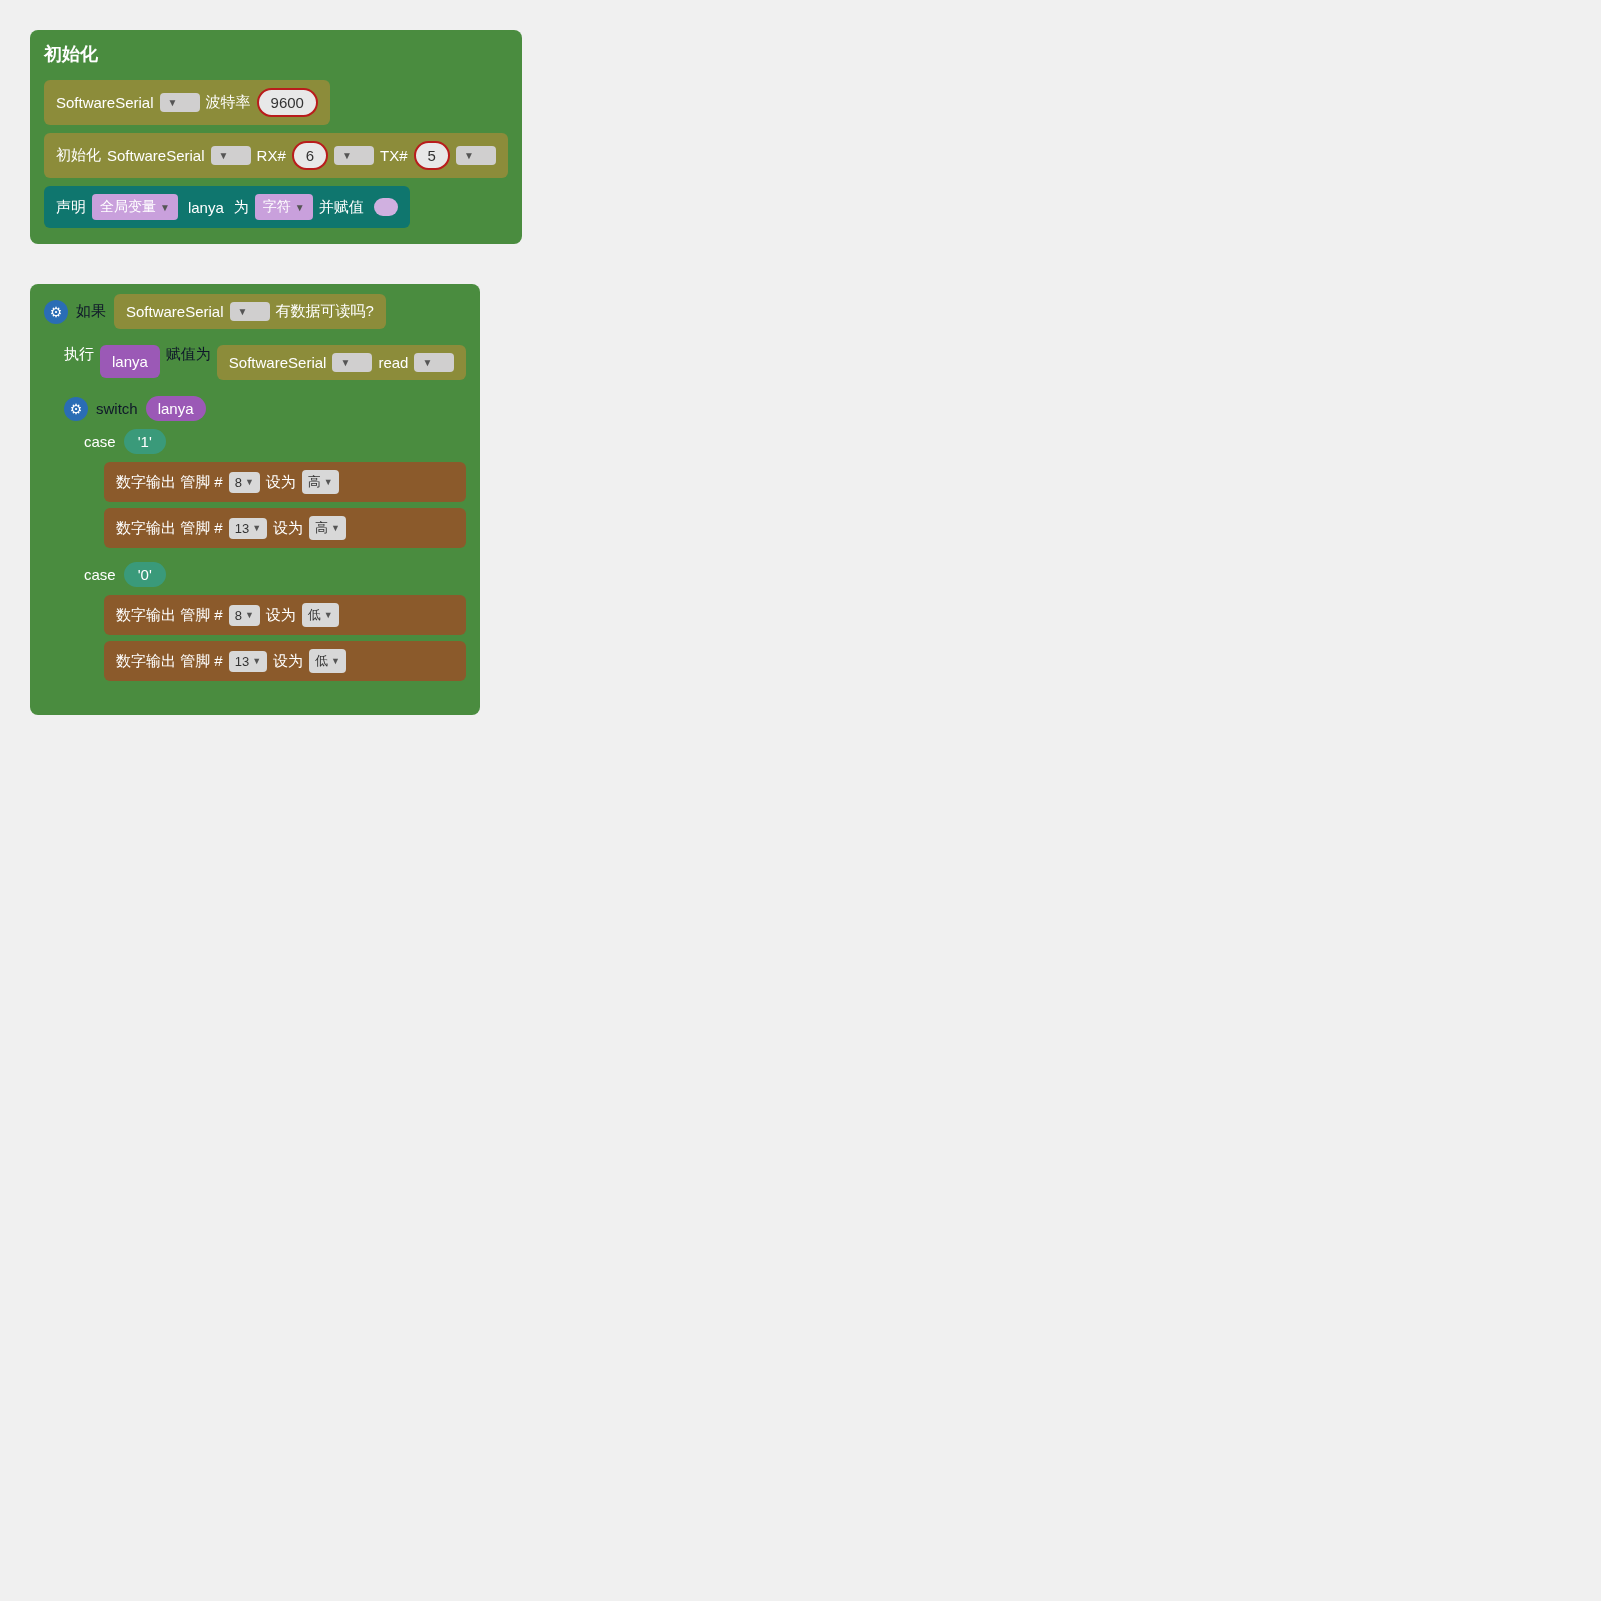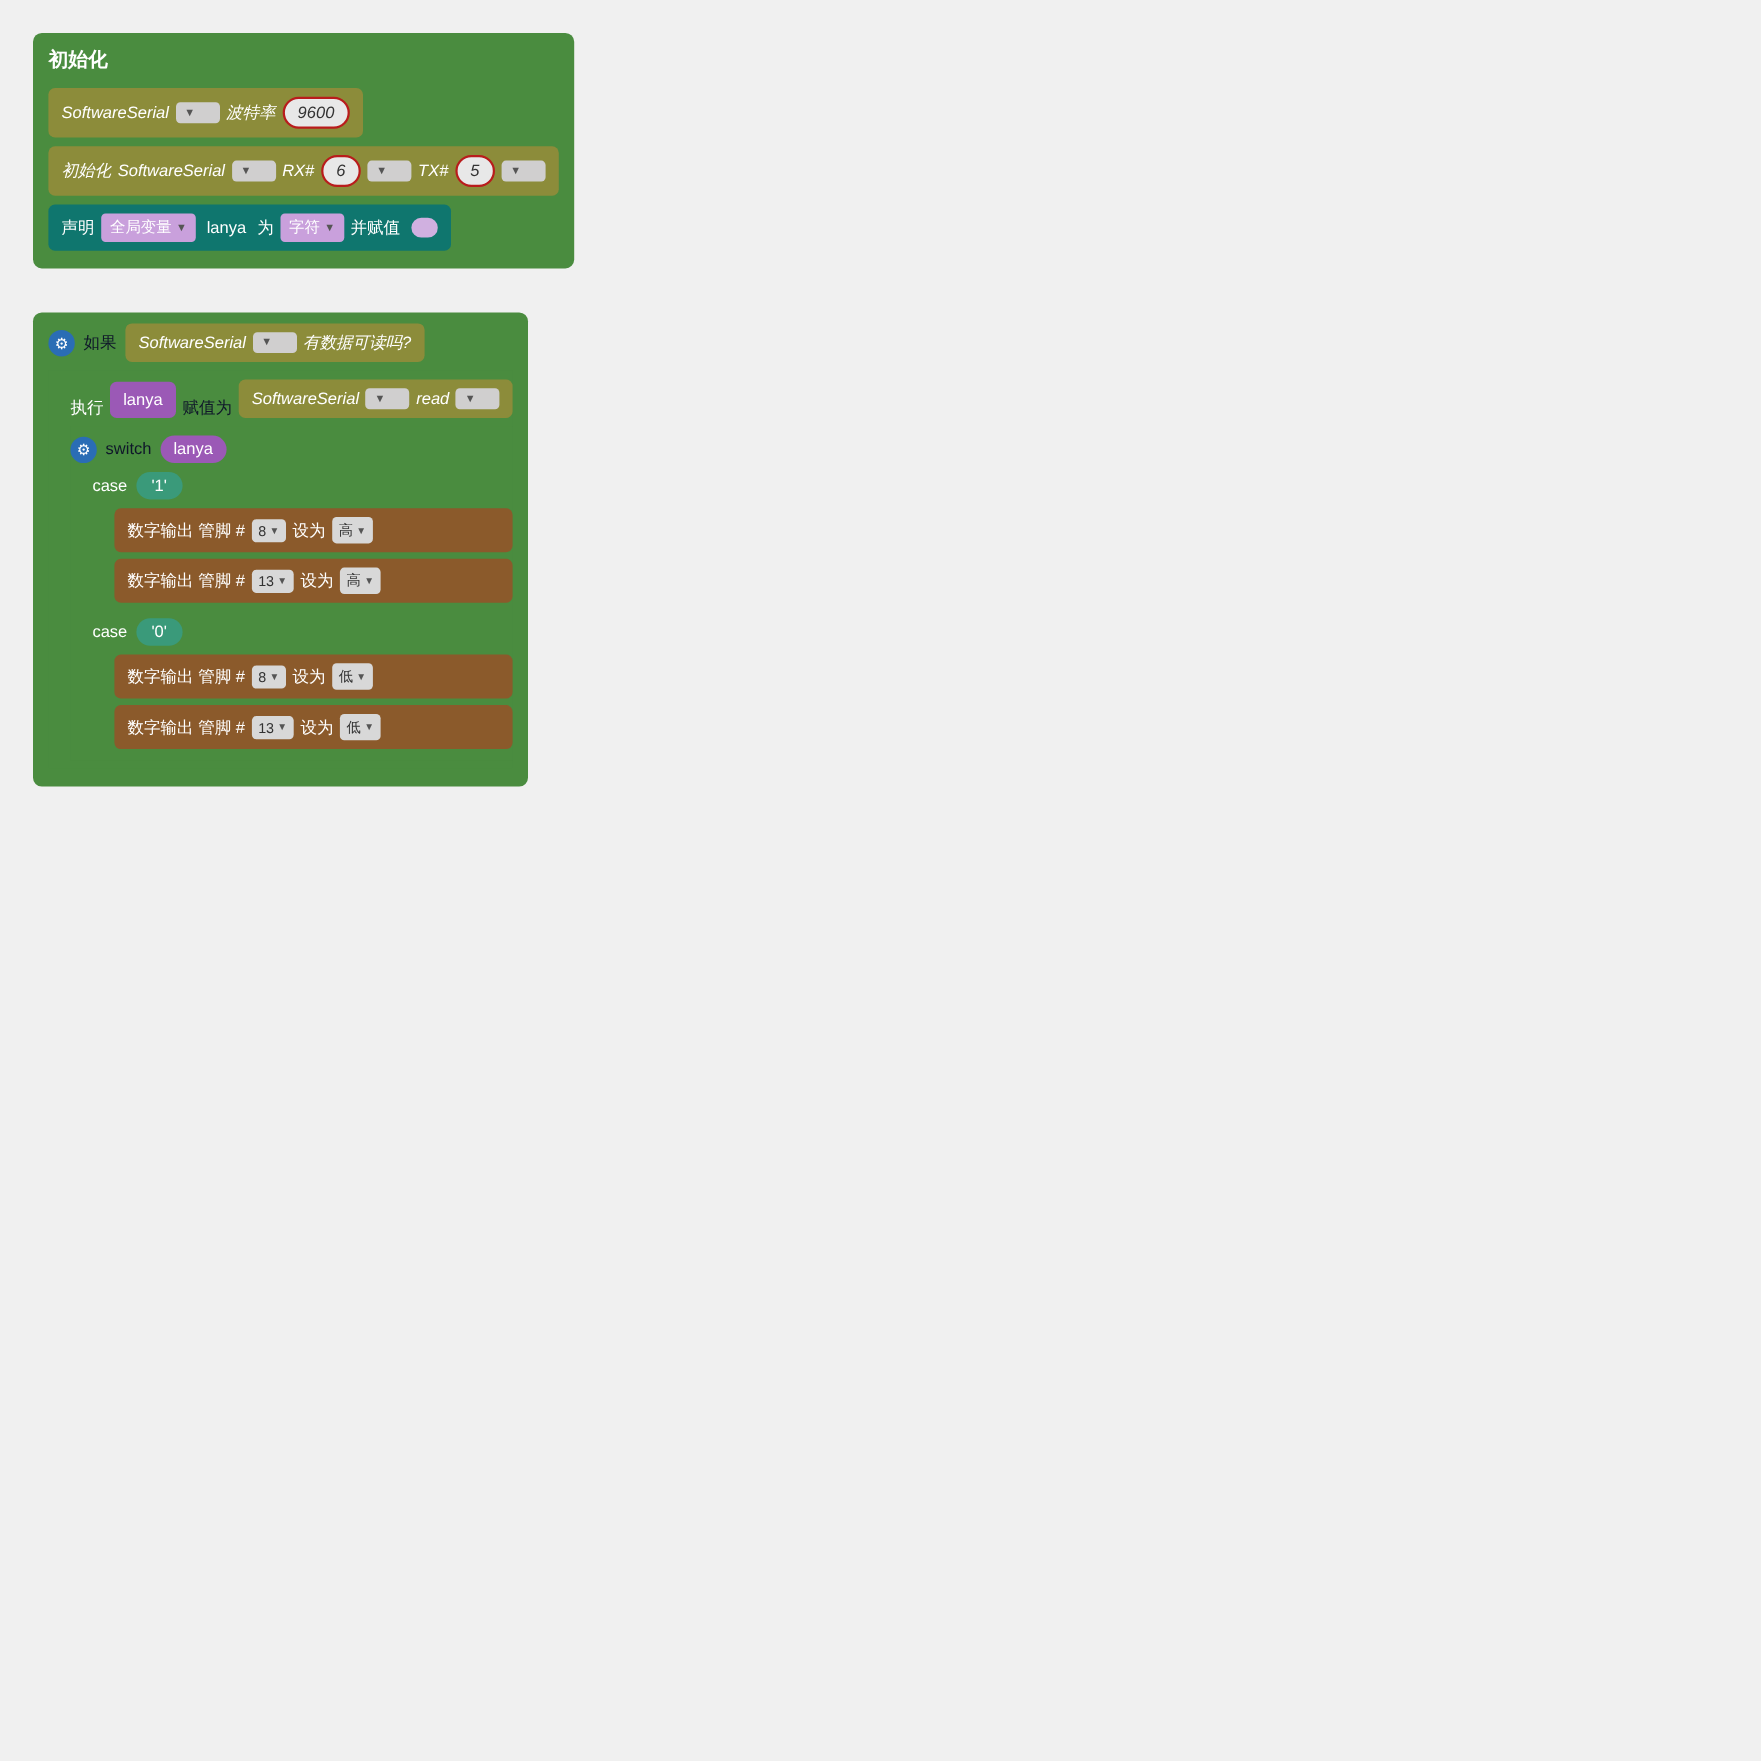--- a/index.html
+++ b/index.html
@@ -43,21 +43,20 @@
 
     .olive-block {
       background: #8c8c3a;
       border-radius: 6px;
       padding: 8px 12px;
       display: flex;
       align-items: center;
       gap: 6px;
       color: white;
       font-size: 15px;
-      font-style: italic;
     }
 
     .pink-block {
       background: #0f766e;
       border-radius: 6px;
       padding: 8px 12px;
       display: flex;
       align-items: center;
       gap: 6px;
       color: white;
@@ -149,21 +148,21 @@
     .loop-inner {
       background: #4a8c3f;
       padding: 8px 0 8px 20px;
       display: flex;
       flex-direction: column;
       gap: 8px;
     }
 
     .exec-row {
       display: flex;
-      align-items: flex-end;
+      align-items: flex-start;
       gap: 6px;
     }
 
     .exec-label {
       color: white;
       font-size: 15px;
       min-width: 30px;
     }
 
     .purple-block {

